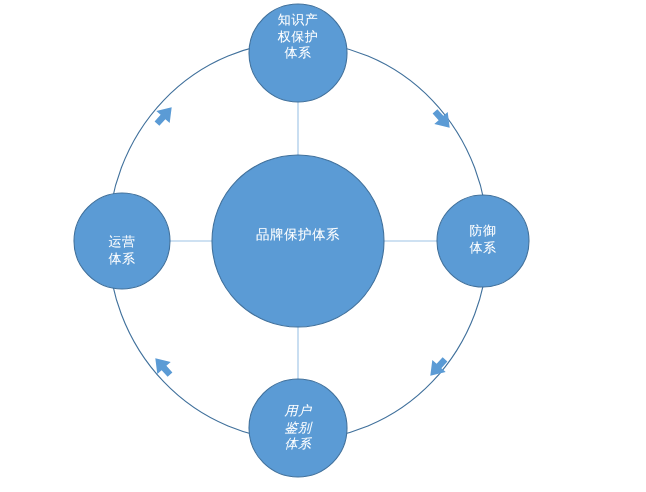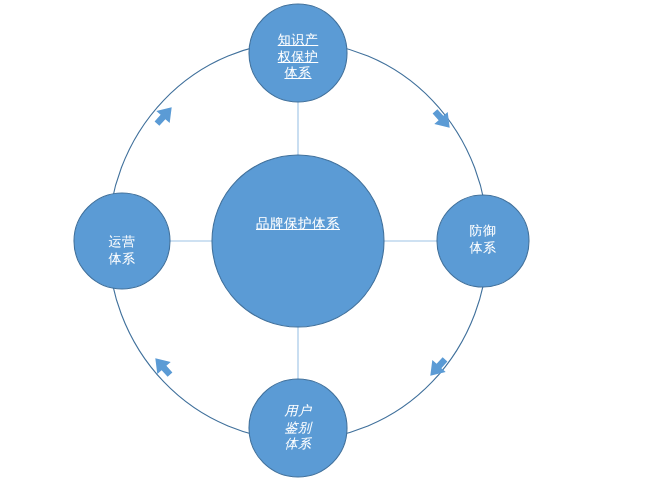--- a/index.html
+++ b/index.html
@@ -91,23 +91,23 @@
 
     <g>
       <circle cx="298" cy="241" r="86" fill="#5B9BD5" stroke="#41719C" stroke-width="1.1"></circle>
       <circle cx="298" cy="53" r="49" fill="#5B9BD5" stroke="#41719C" stroke-width="1.1"></circle>
       <circle cx="483" cy="241" r="46" fill="#5B9BD5" stroke="#41719C" stroke-width="1.1"></circle>
       <circle cx="298" cy="428" r="49" fill="#5B9BD5" stroke="#41719C" stroke-width="1.1"></circle>
       <circle cx="122" cy="241" r="48" fill="#5B9BD5" stroke="#41719C" stroke-width="1.1"></circle>
     </g>
   </svg>
 
-  <div class="node-label center" style="left:198px; top:215px; width:200px;text-decoration:underline;">品牌保护体系</div>
+  <div class="node-label center" style="left:198px; top:226px; width:200px;">品牌保护体系</div>
 
-  <div class="node-label satellite" style="left:248px; top:32px; width:100px;text-decoration:underline;">知识产
+  <div class="node-label satellite" style="left:248px; top:12px; width:100px;">知识产
 权保护
 体系</div>
 
   <div class="node-label satellite" style="left:433px; top:224px; width:100px;font-family:Liberation Mono, monospace;">防御
 体系</div>
 
   <div class="node-label satellite" style="left:248px; top:403px; width:100px;font-style:italic;">用户
 鉴别
 体系</div>
 

